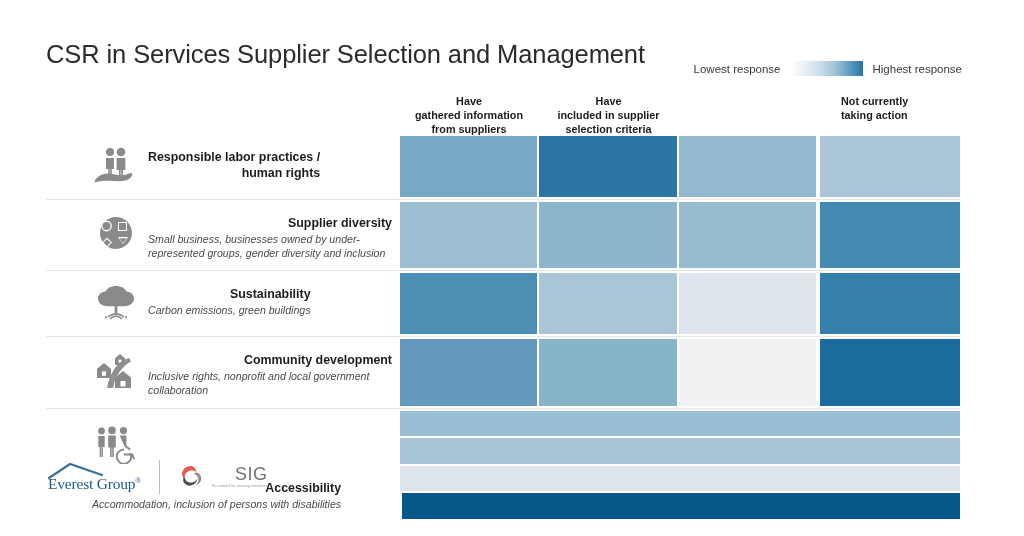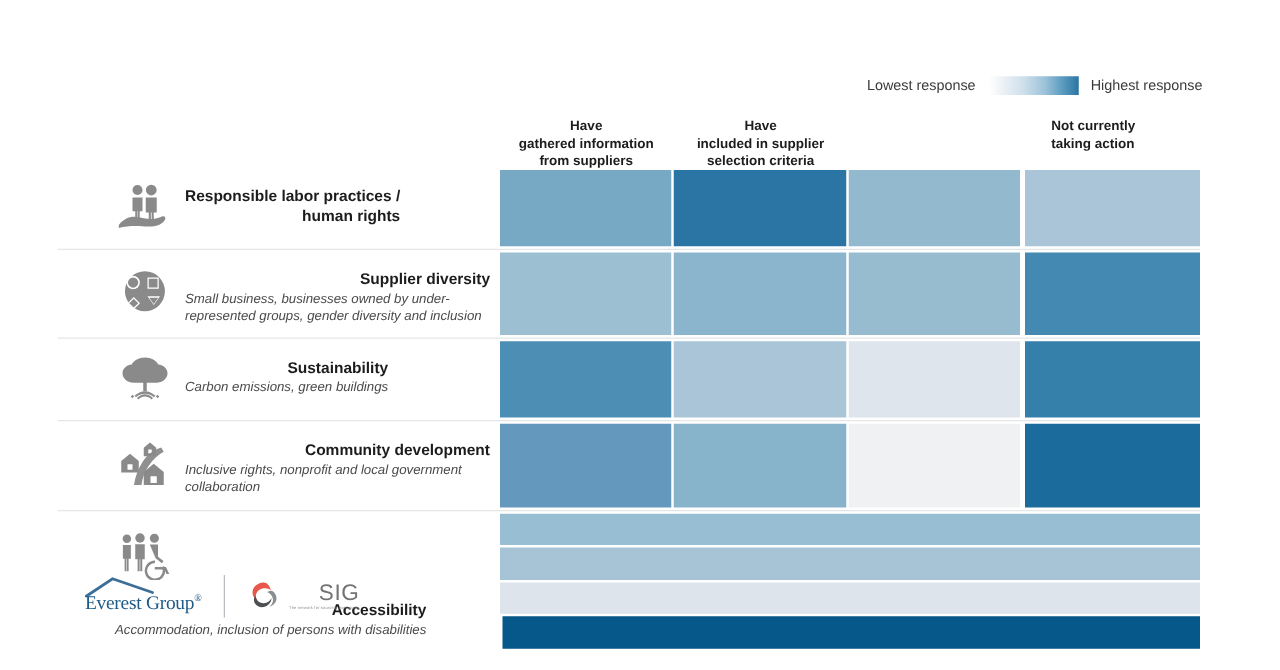--- a/index.html
+++ b/index.html
@@ -84,21 +84,21 @@
   .row.r1 .row-cells, .row.r1 .row-left { min-height: 60px; }
   .row.r2 .row-cells, .row.r2 .row-left { min-height: 60px; }
   .row.r3 .row-cells, .row.r3 .row-left { min-height: 60px; }
   .row.r4 .row-cells, .row.r4 .row-left { min-height: 62px; flex-direction: column; }
 
   
   .footer {
     position: absolute; left: 48px; top: 460px;
     display: flex; align-items: center; gap: 18px;
   }
-  .everest { display: flex; flex-direction: column; align-items: flex-start; margin-left: 20px; }
+  .everest { display: flex; flex-direction: column; align-items: flex-start; }
   .everest-mark { margin-bottom: -4px; }
   .everest-name {
     font-size: 15.5px; color: #1f5b86; letter-spacing: -0.2px;
     font-family: "Liberation Serif", serif; font-weight: 400;
   }
   .everest-name sup { font-size: 8px; vertical-align: super; }
   .divider { width: 1px; height: 34px; background: #b9bcc0; }
   .sig { display: flex; align-items: center; gap: 5px; }
   .sig-text { display: flex; flex-direction: column; line-height: 1; }
   .sig-name {
@@ -109,20 +109,21 @@
   .sig-tag {
     font-size: 3.2px; color: #8b9096; letter-spacing: 0.15px;
     margin-top: 2px; white-space: nowrap;
   }
 </style>
 </head>
 <body>
 
 <div class="page">
 
+  <div class="title">CSR in Services Supplier Selection and Management</div>
 
   <div class="legend">
     <span class="legend-label">Lowest response</span>
     <span class="legend-bar" style="background: linear-gradient(to right, rgb(255, 255, 255) 0%, rgb(238, 243, 247) 14%, rgb(207, 224, 236) 38%, rgb(157, 195, 217) 62%, rgb(91, 155, 192) 82%, rgb(42, 117, 164) 100%);"></span>
     <span class="legend-label">Highest response</span>
   </div>
 
   <div class="matrix">
 
     <div class="head-row">

